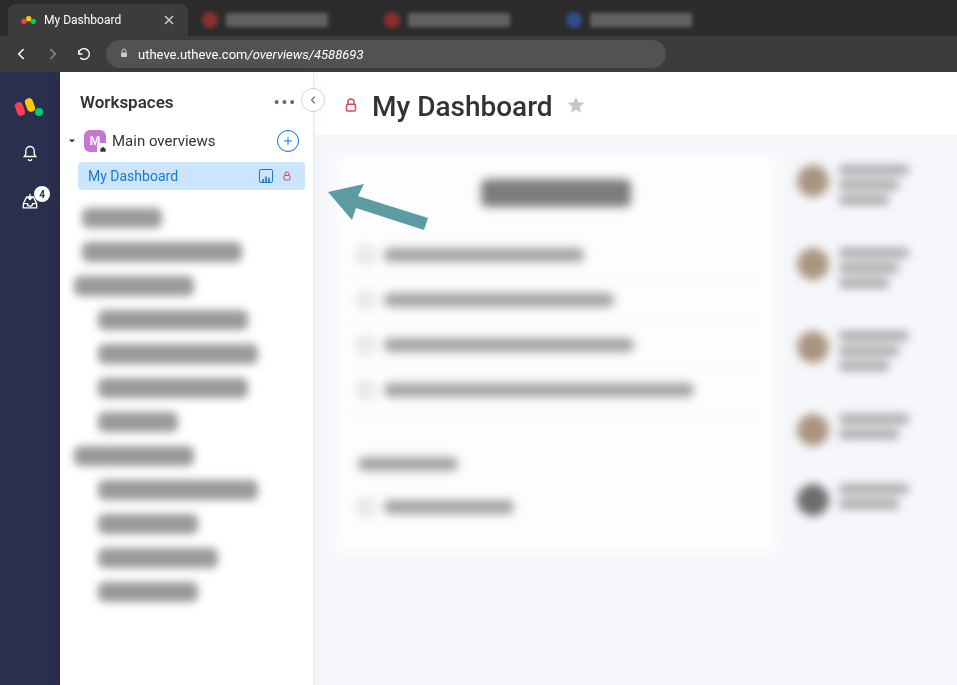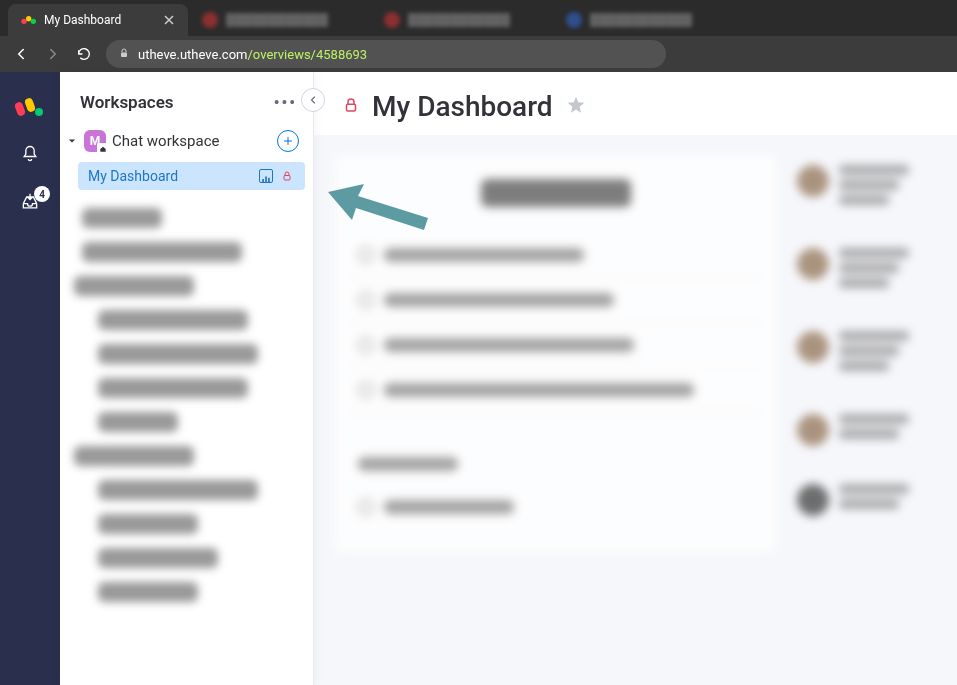--- a/index.html
+++ b/index.html
@@ -12,21 +12,21 @@
     .tab.active { background: #3c3c3c; color: #fff; }
     .tab.inactive { background: transparent; color: #888; filter: blur(2px); opacity: 0.6; max-width: 200px; }
     .tab .favicon { width: 16px; height: 16px; flex-shrink: 0; }
     .tab .title { flex: 1; white-space: nowrap; overflow: hidden; text-overflow: ellipsis; }
     .tab .close { width: 14px; height: 14px; border-radius: 50%; display: flex; align-items: center; justify-content: center; cursor: pointer; }
     
     .addr-bar { background: #3c3c3c; display: flex; align-items: center; height: 36px; padding: 0 12px; gap: 14px; }
     .addr-bar .nav-btn { color: #ccc; cursor: pointer; display: flex; align-items: center; }
     .addr-input { flex: 1; background: #525252; border-radius: 16px; height: 28px; display: flex; align-items: center; padding: 0 12px; gap: 8px; color: #ccc; font-size: 13px; max-width: 560px; }
     .addr-input .domain { color: #fff; }
-    .addr-input .path { color: #bef264; }
+    .addr-input .path { color: #ffffff; font-style: italic; }
     .lock-icon { color: #ccc; }
     
     
     .app { display: flex; height: calc(685px - 72px); background: #f6f7fb; }
     
     .rail { width: 60px; background: #292f4c; display: flex; flex-direction: column; align-items: center; padding-top: 16px; gap: 24px; position: relative; }
     .rail .logo { width: 32px; height: 32px; }
     .rail .rail-icon { color: #fff; position: relative; cursor: pointer; }
     .rail .badge { position: absolute; top: -6px; right: -10px; background: #fff; color: #292f4c; font-size: 10px; font-weight: 700; width: 16px; height: 16px; border-radius: 50%; display: flex; align-items: center; justify-content: center; }
     
@@ -181,21 +181,21 @@
           </svg>
       </span>
       <span class="ws-badge">
         <span>M</span>
         <span class="home-dot">
           <svg width="8" height="8" viewBox="0 0 24 24">
               <path d="M4 12 L12 5 L20 12 V20 H4 Z" fill="#323338"></path>
             </svg>
         </span>
       </span>
-      <span class="ws-name">Chat workspace</span>
+      <span class="ws-name">Main overviews</span>
       <span class="add-circle">
         <svg width="12" height="12" viewBox="0 0 24 24">
             <path d="M12 5 V19 M5 12 H19" stroke="#0073ea" stroke-width="2" stroke-linecap="round"></path>
           </svg>
       </span>
     </div>
     <div class="board-list">
       <div class="board-item selected">
         <span>My Dashboard</span>
         <span class="spacer"></span>

